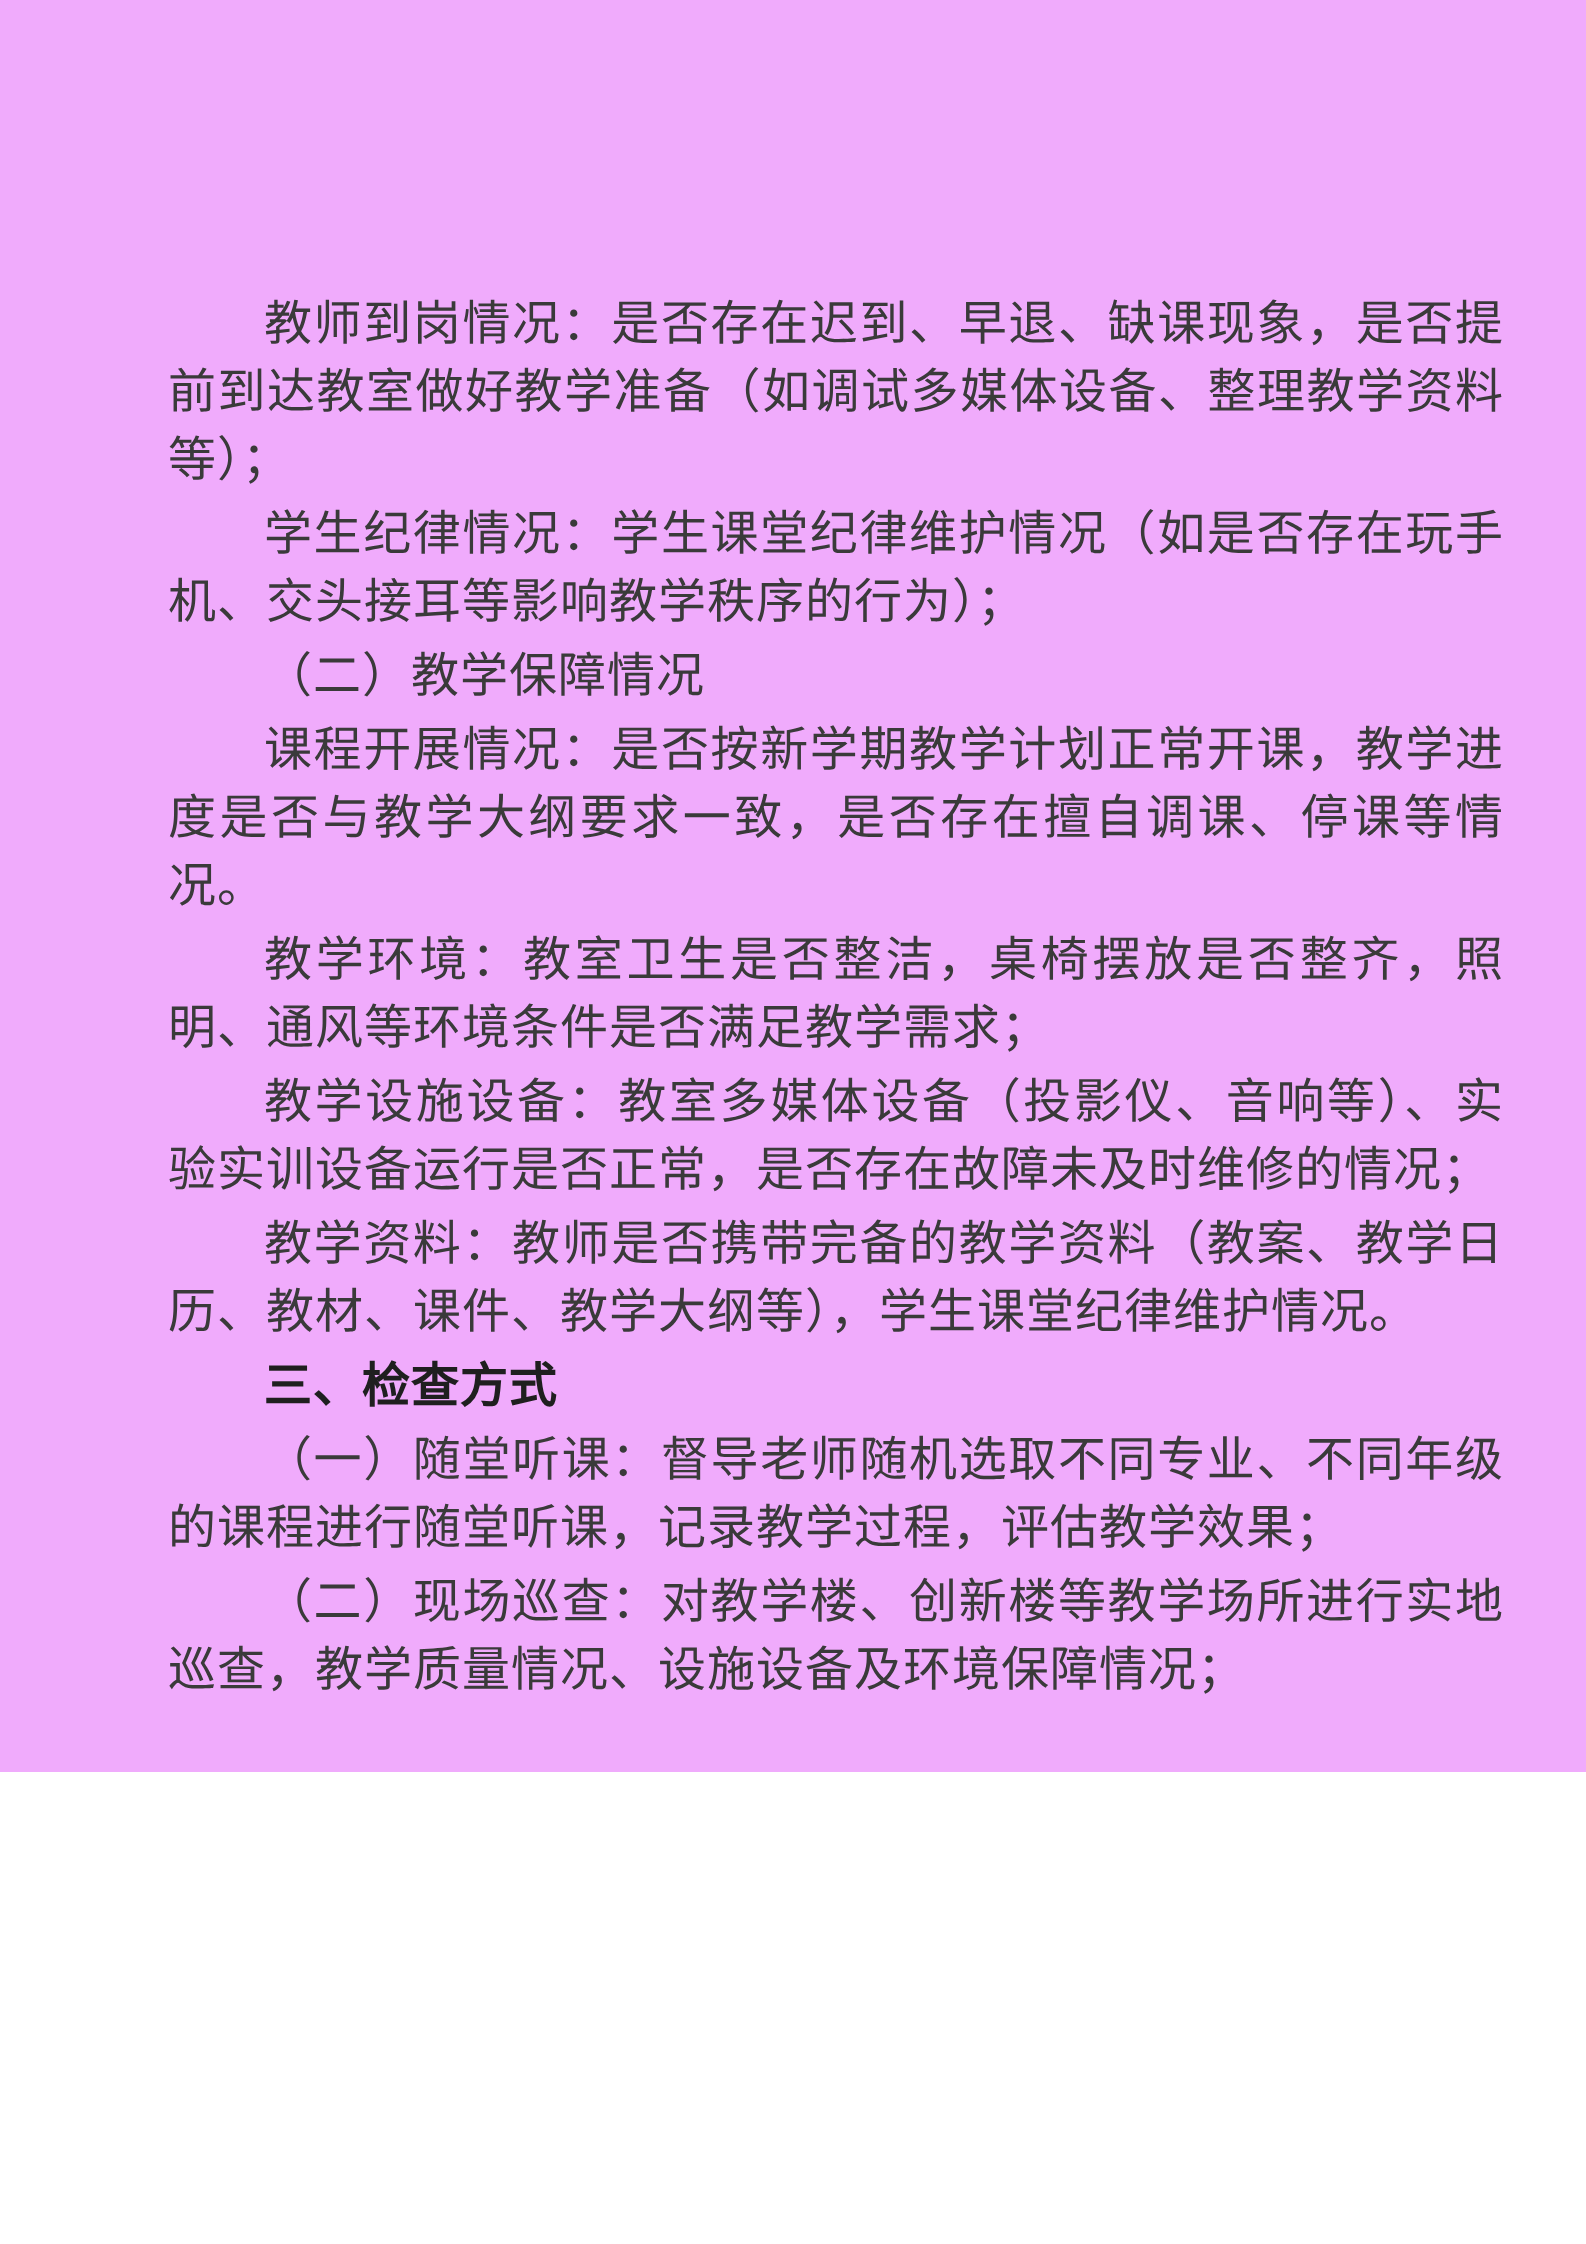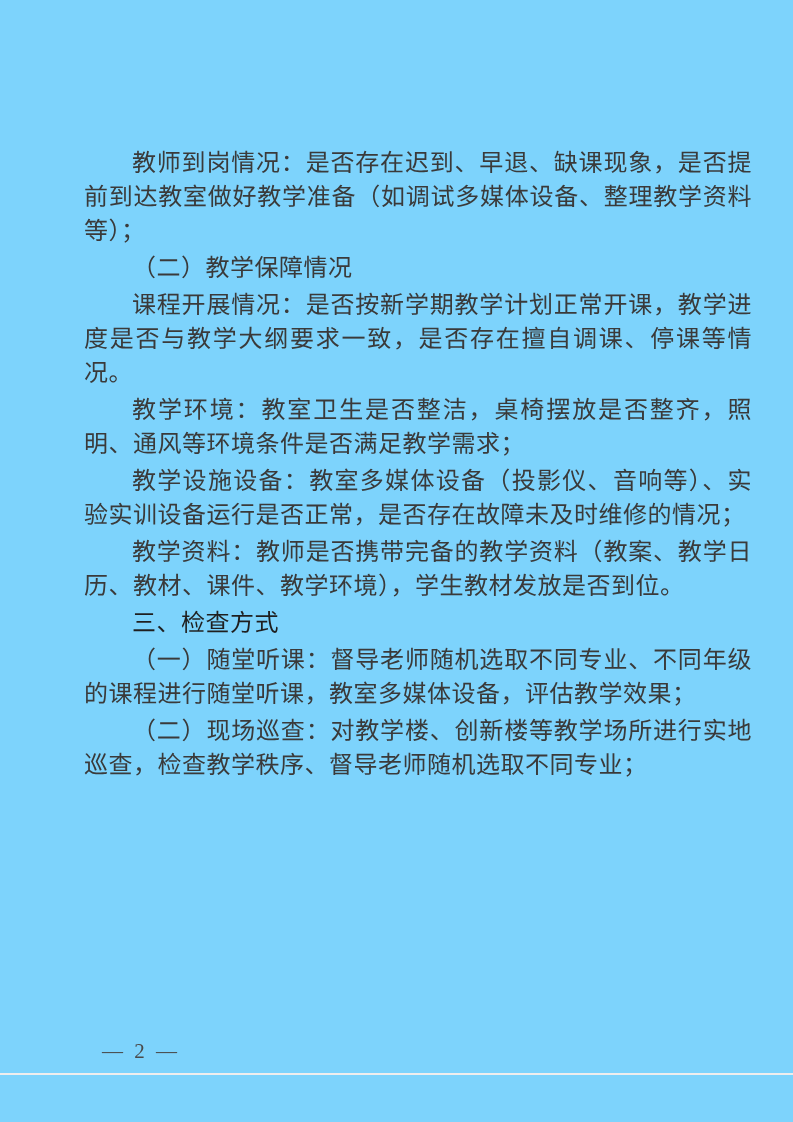--- a/index.html
+++ b/index.html
@@ -3,42 +3,42 @@
 <meta charset="utf-8">
 <style>
   html, body {
     margin: 0;
     padding: 0;
     background: #ffffff;
   }
   .page {
     position: relative;
     width: 793px;
-    height: 1122px;
-    background: #7dd3fc;
+    height: 886px;
+    background: #f0abfc;
     overflow: hidden;
     font-family: "Liberation Serif", "DejaVu Serif", serif;
   }
   .content {
     position: absolute;
     left: 84px;
     top: 146px;
     width: 668px;
     font-size: 24px;
     line-height: 34px;
     text-align: justify;
     color: #3a3a3a;
     letter-spacing: 0.5px;
   }
   .content p {
     margin: 0 0 3px 0;
     text-indent: 2em;
   }
   .content p.heading {
-    font-weight: normal;
+    font-weight: bold;
     color: #1f1f1f;
   }
   .footer-pagenum {
     position: absolute;
     left: 102px;
     top: 1039px;
     font-size: 21px;
     color: #4a4a4a;
     letter-spacing: 3px;
   }
@@ -51,27 +51,28 @@
     background: #efeded;
   }
 </style>
 </head>
 <body>
 
 <div class="page">
 
   <div class="content">
     <p>教师到岗情况：是否存在迟到、早退、缺课现象，是否提前到达教室做好教学准备（如调试多媒体设备、整理教学资料等）；</p>
+    <p>学生纪律情况：学生课堂纪律维护情况（如是否存在玩手机、交头接耳等影响教学秩序的行为）；</p>
     <p>（二）教学保障情况</p>
     <p>课程开展情况：是否按新学期教学计划正常开课，教学进度是否与教学大纲要求一致，是否存在擅自调课、停课等情况。</p>
     <p>教学环境：教室卫生是否整洁，桌椅摆放是否整齐，照明、通风等环境条件是否满足教学需求；</p>
     <p>教学设施设备：教室多媒体设备（投影仪、音响等）、实验实训设备运行是否正常，是否存在故障未及时维修的情况；</p>
-    <p>教学资料：教师是否携带完备的教学资料（教案、教学日历、教材、课件、教学环境），学生教材发放是否到位。</p>
+    <p>教学资料：教师是否携带完备的教学资料（教案、教学日历、教材、课件、教学大纲等），学生课堂纪律维护情况。</p>
     <p class="heading">三、检查方式</p>
-    <p>（一）随堂听课：督导老师随机选取不同专业、不同年级的课程进行随堂听课，教室多媒体设备，评估教学效果；</p>
-    <p>（二）现场巡查：对教学楼、创新楼等教学场所进行实地巡查，检查教学秩序、督导老师随机选取不同专业；</p>
+    <p>（一）随堂听课：督导老师随机选取不同专业、不同年级的课程进行随堂听课，记录教学过程，评估教学效果；</p>
+    <p>（二）现场巡查：对教学楼、创新楼等教学场所进行实地巡查，教学质量情况、设施设备及环境保障情况；</p>
   </div>
 
   <div class="footer-pagenum">— 2 —</div>
 
   <div class="scan-edge-line"></div>
 
 </div>
 
 </body></html>

